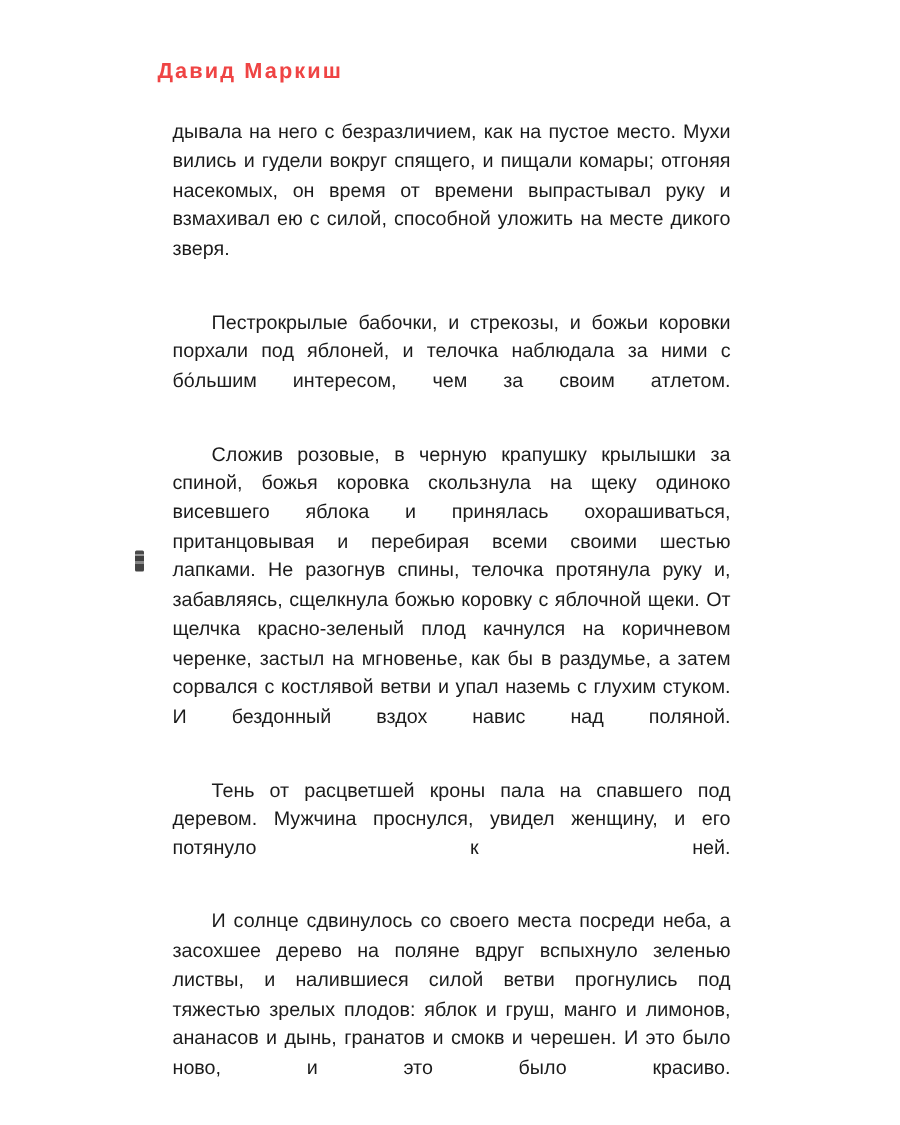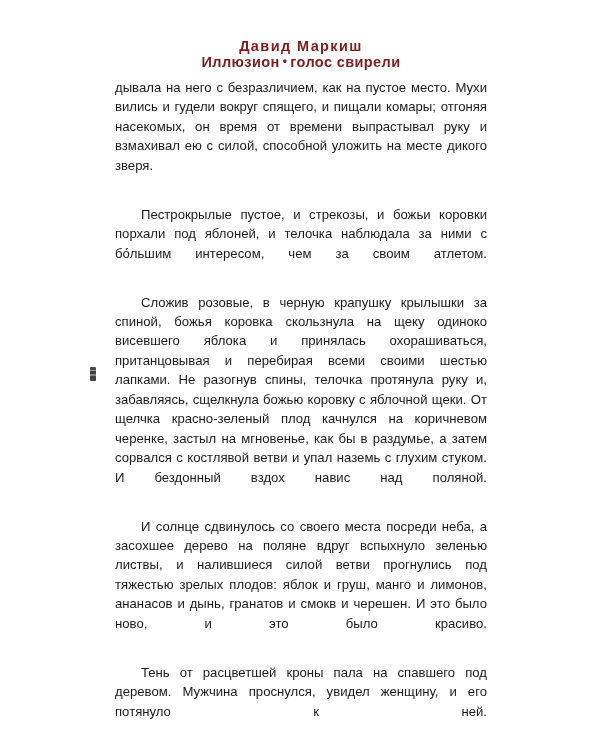--- a/index.html
+++ b/index.html
@@ -28,23 +28,22 @@
     left: 105px;
     top: 38px;
     width: 392px;
     height: 20px;
     display: flex;
     align-items: center;
     justify-content: space-between;
     font-weight: bold;
     font-size: 14.5px;
     letter-spacing: 0.6px;
-    color: #7f1d1d;
+    color: #ef4444;
     white-space: nowrap;
-    flex-direction: column;
   }
   .running-head .rh-author {
     letter-spacing: 1.4px;
   }
   .running-head .rh-title {
     letter-spacing: 0.4px;
     display: flex;
     align-items: center;
     gap: 2px;
   }
@@ -101,32 +100,27 @@
     border-radius: 1px;
   }
 </style>
 </head>
 <body>
 
 <div class="page">
 
   <div class="running-head">
     <span class="rh-author">Давид Маркиш</span>
-    <span class="rh-title">
-      <span>Иллюзион</span>
-      <span class="rh-sep">•</span>
-      <span>голос свирели</span>
-    </span>
   </div>
 
   <div class="textblock">
     <p class="no-indent">дывала на него с безразличием, как на пустое место. Мухи вились и гудели вокруг спящего, и пищали комары; отгоняя насекомых, он время от времени выпрастывал руку и взмахивал ею с силой, способной уложить на месте дикого зверя.</p>
-    <p>Пестрокрылые пустое, и стрекозы, и божьи коровки порхали под яблоней, и телочка наблюдала за ними с бо́льшим интересом, чем за своим атлетом.</p>
+    <p>Пестрокрылые бабочки, и стрекозы, и божьи коровки порхали под яблоней, и телочка наблюдала за ними с бо́льшим интересом, чем за своим атлетом.</p>
     <p>Сложив розовые, в черную крапушку крылышки за спиной, божья коровка скользнула на щеку одиноко висевшего яблока и принялась охорашиваться, пританцовывая и перебирая всеми своими шестью лапками. Не разогнув спины, телочка протянула руку и, забавляясь, сщелкнула божью коровку с яблочной щеки. От щелчка красно-зеленый плод качнулся на коричневом черенке, застыл на мгновенье, как бы в раздумье, а затем сорвался с костлявой ветви и упал наземь с глухим стуком. И бездонный вздох навис над поляной.</p>
+    <p>Тень от расцветшей кроны пала на спавшего под деревом. Мужчина проснулся, увидел женщину, и его потянуло к ней.</p>
     <p>И солнце сдвинулось со своего места посреди неба, а засохшее дерево на поляне вдруг вспыхнуло зеленью листвы, и налившиеся силой ветви прогнулись под тяжестью зрелых плодов: яблок и груш, манго и лимонов, ананасов и дынь, гранатов и смокв и черешен. И это было ново, и это было красиво.</p>
-    <p>Тень от расцветшей кроны пала на спавшего под деревом. Мужчина проснулся, увидел женщину, и его потянуло к ней.</p>
     <p>— Что это ты уставился на меня, Адам? — спросила женщина.</p>
 
   </div>
 
   <div class="margin-artifact"></div>
 
 </div>
 
 </body></html>

